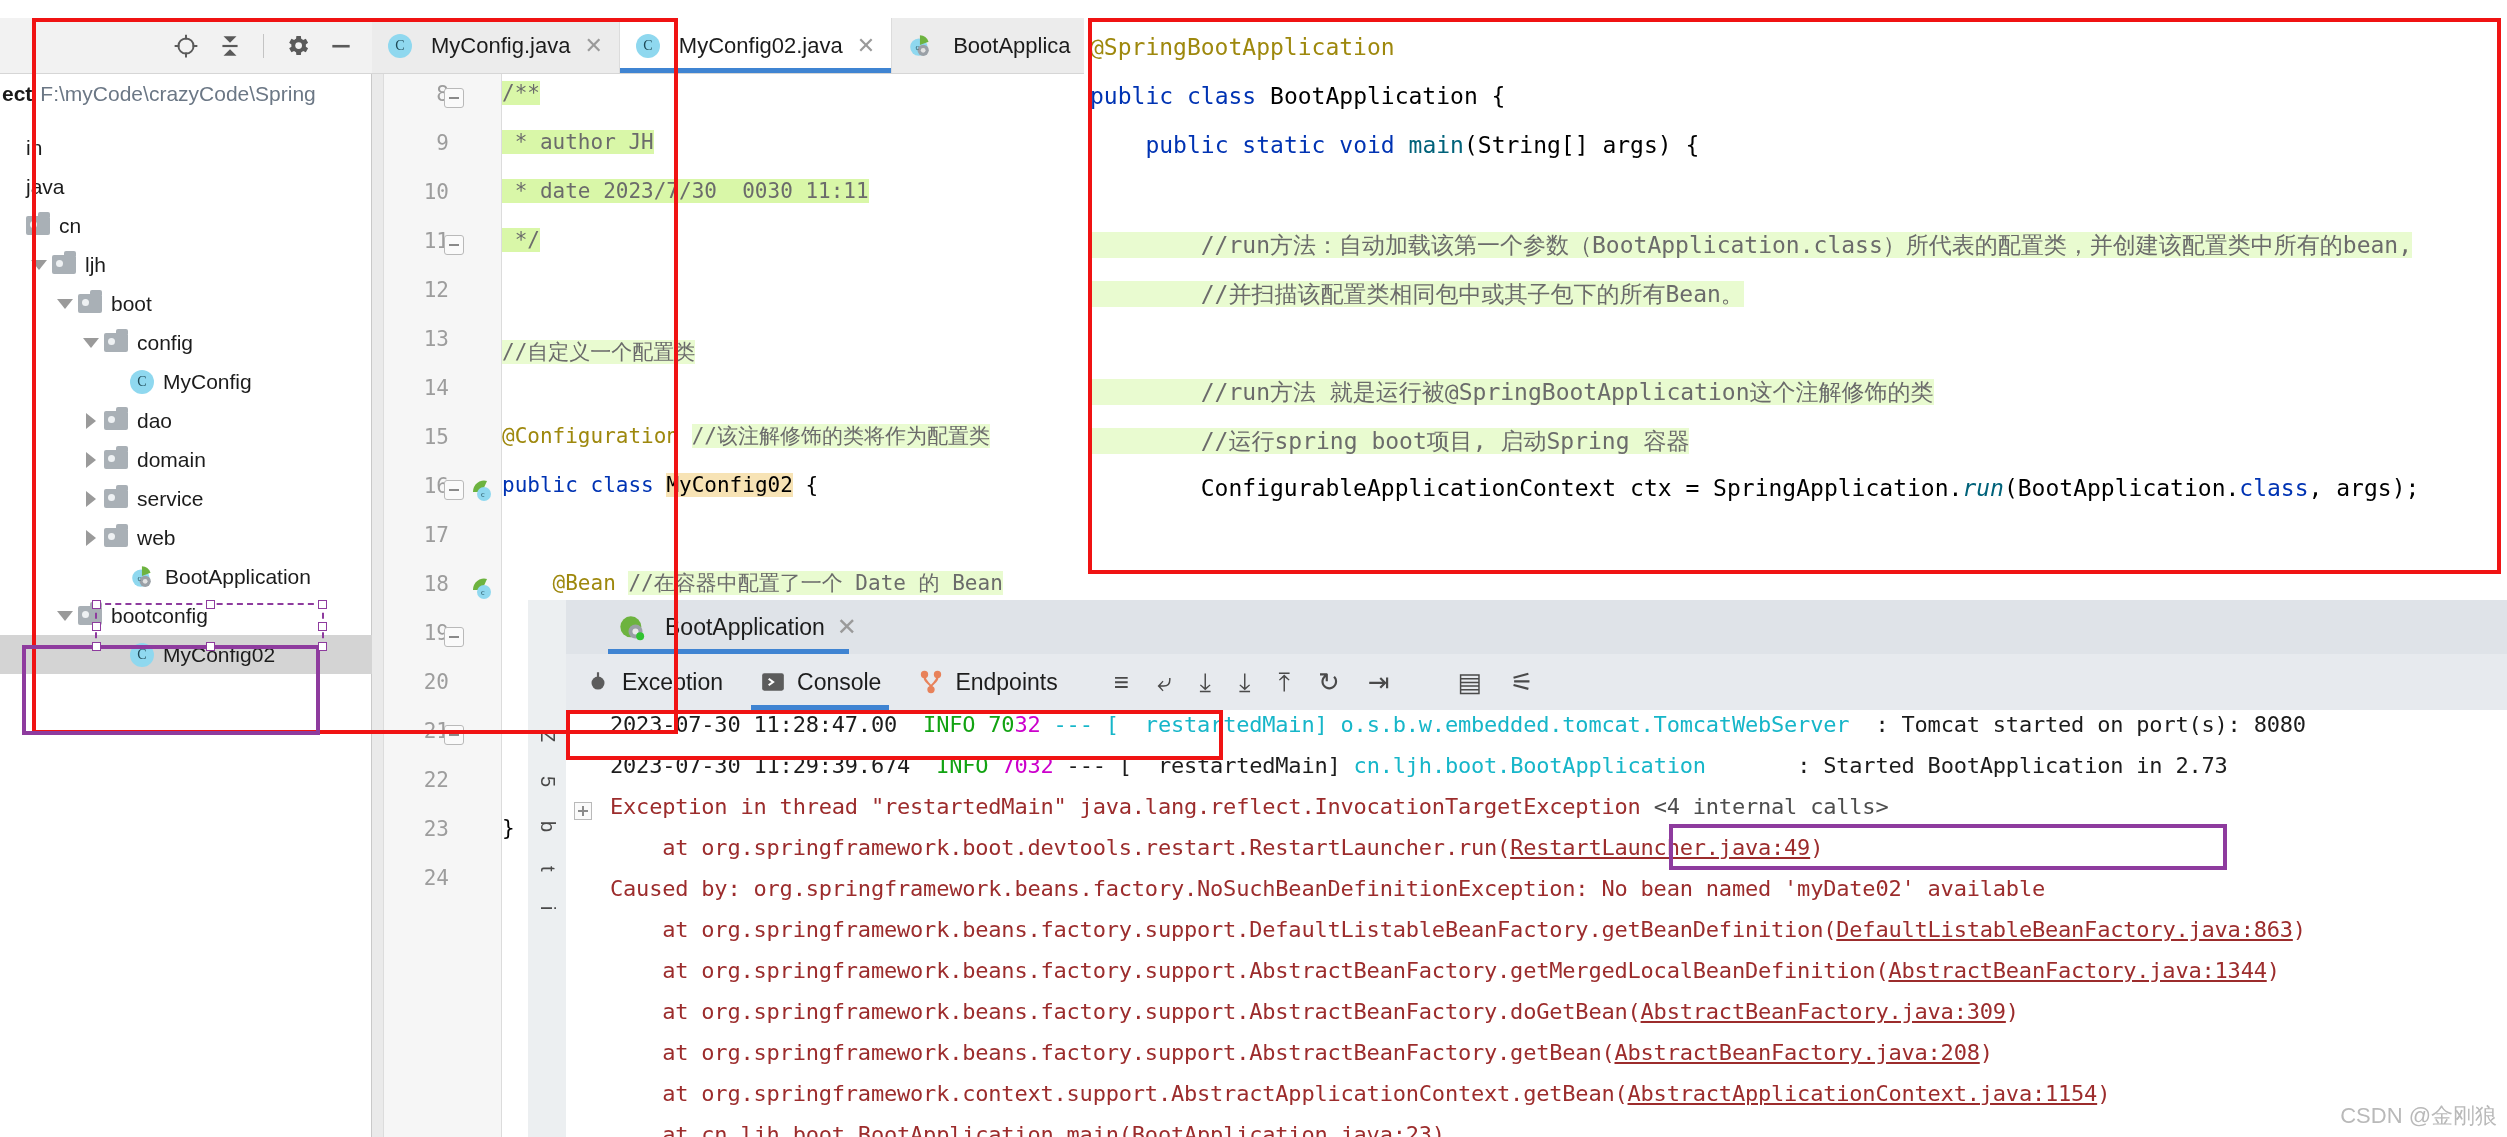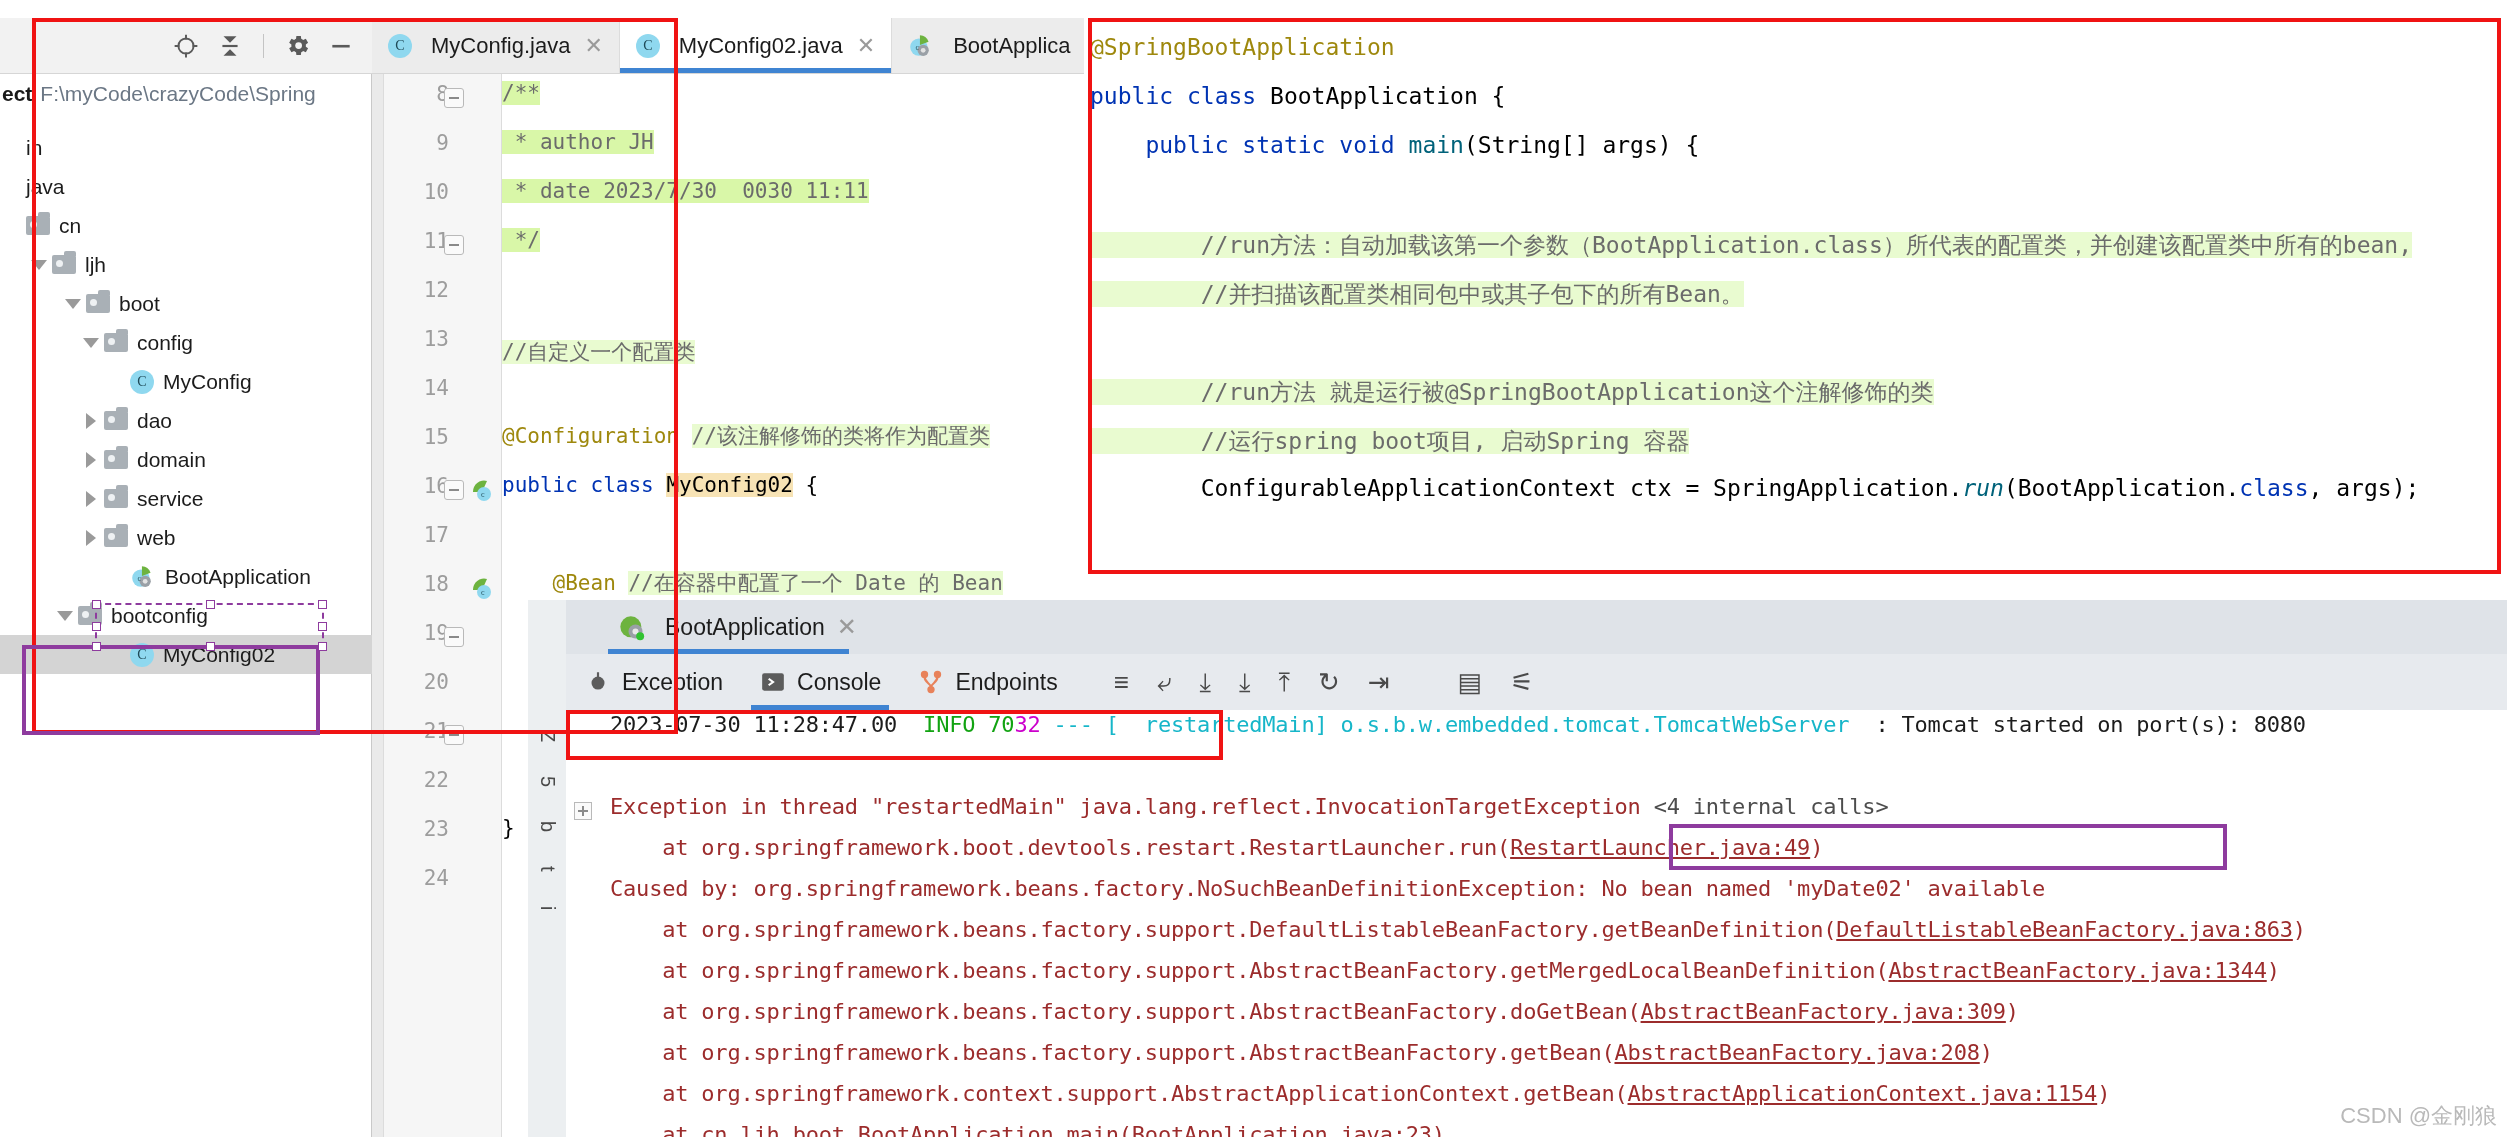--- a/index.html
+++ b/index.html
@@ -258,21 +258,21 @@
           <span class="folder-ico"></span>
           <span>cn</span>
         </div>
         <div class="tree-row" style="padding-left: 26px;">
           <span class="tw">
             <i class="caret-down"></i>
           </span>
           <span class="folder-ico"></span>
           <span>ljh</span>
         </div>
-        <div class="tree-row" style="padding-left: 52px; margin-left: 8px;">
+        <div class="tree-row" style="padding-left: 52px;">
           <span class="tw">
             <i class="caret-down"></i>
           </span>
           <span class="folder-ico"></span>
           <span>boot</span>
         </div>
         <div class="tree-row" style="padding-left: 78px;">
           <span class="tw">
             <i class="caret-down"></i>
           </span>
@@ -501,20 +501,21 @@
   <div id="side-strip">
       <span>Z</span>
       <span>5</span>
       <span>b</span>
       <span>t</span>
       <span>i</span>
     </div>
   <div id="console-gutter"></div>
   <div id="console">
       <div class="cline" style="top: 2px; left: 44px;"><span class="c-date">2023-07-30 11:28:47.00</span><span class="c-info">  INFO 70</span><span class="c-pid">32</span><span class="c-logger"> --- [  restartedMain] o.s.b.w.embedded.tomcat.TomcatWebServer</span><span class="c-date">  : Tomcat started on port(s): 8080</span></div>
+      <div class="cline" style="top: 43px; left: 44px;"><span class="c-date">2023-07-30 11:29:39.674</span><span class="c-info">  INFO </span><span class="c-pid">70</span><span class="c-pid">32</span><span class="c-date"> --- [  restartedMain] </span><span class="c-logger">cn.ljh.boot.BootApplication</span><span class="c-date">       : Started BootApplication in 2.73</span></div>
       <div class="cline" style="top: 84px; left: 44px;"><span class="c-err">Exception in thread "restartedMain" java.lang.reflect.InvocationTargetException </span><span class="c-grey">&lt;4 internal calls&gt;</span></div>
       <div class="cline" style="top: 125px; left: 44px;"><span class="c-err">    at org.springframework.boot.devtools.restart.RestartLauncher.run(</span><span class="c-link">RestartLauncher.java:49</span><span class="c-err">)</span></div>
       <div class="cline" style="top: 166px; left: 44px;"><span class="c-err">Caused by: org.springframework.beans.factory.NoSuchBeanDefinitionException: </span><span class="c-err">No bean named 'myDate02' available</span></div>
       <div class="cline" style="top: 207px; left: 44px;"><span class="c-err">    at org.springframework.beans.factory.support.DefaultListableBeanFactory.getBeanDefinition(</span><span class="c-link">DefaultListableBeanFactory.java:863</span><span class="c-err">)</span></div>
       <div class="cline" style="top: 248px; left: 44px;"><span class="c-err">    at org.springframework.beans.factory.support.AbstractBeanFactory.getMergedLocalBeanDefinition(</span><span class="c-link">AbstractBeanFactory.java:1344</span><span class="c-err">)</span></div>
       <div class="cline" style="top: 289px; left: 44px;"><span class="c-err">    at org.springframework.beans.factory.support.AbstractBeanFactory.doGetBean(</span><span class="c-link">AbstractBeanFactory.java:309</span><span class="c-err">)</span></div>
       <div class="cline" style="top: 330px; left: 44px;"><span class="c-err">    at org.springframework.beans.factory.support.AbstractBeanFactory.getBean(</span><span class="c-link">AbstractBeanFactory.java:208</span><span class="c-err">)</span></div>
       <div class="cline" style="top: 371px; left: 44px;"><span class="c-err">    at org.springframework.context.support.AbstractApplicationContext.getBean(</span><span class="c-link">AbstractApplicationContext.java:1154</span><span class="c-err">)</span></div>
       <div class="cline" style="top: 412px; left: 44px;"><span class="c-err">    at cn.ljh.boot.BootApplication.main(</span><span class="c-link">BootApplication.java:23</span><span class="c-err">)</span></div>
       <div class="abs" style="left: 8px; top: 92px; width: 18px; height: 18px; border: 1px solid rgb(185, 185, 185); background: rgb(250, 250, 250);">

